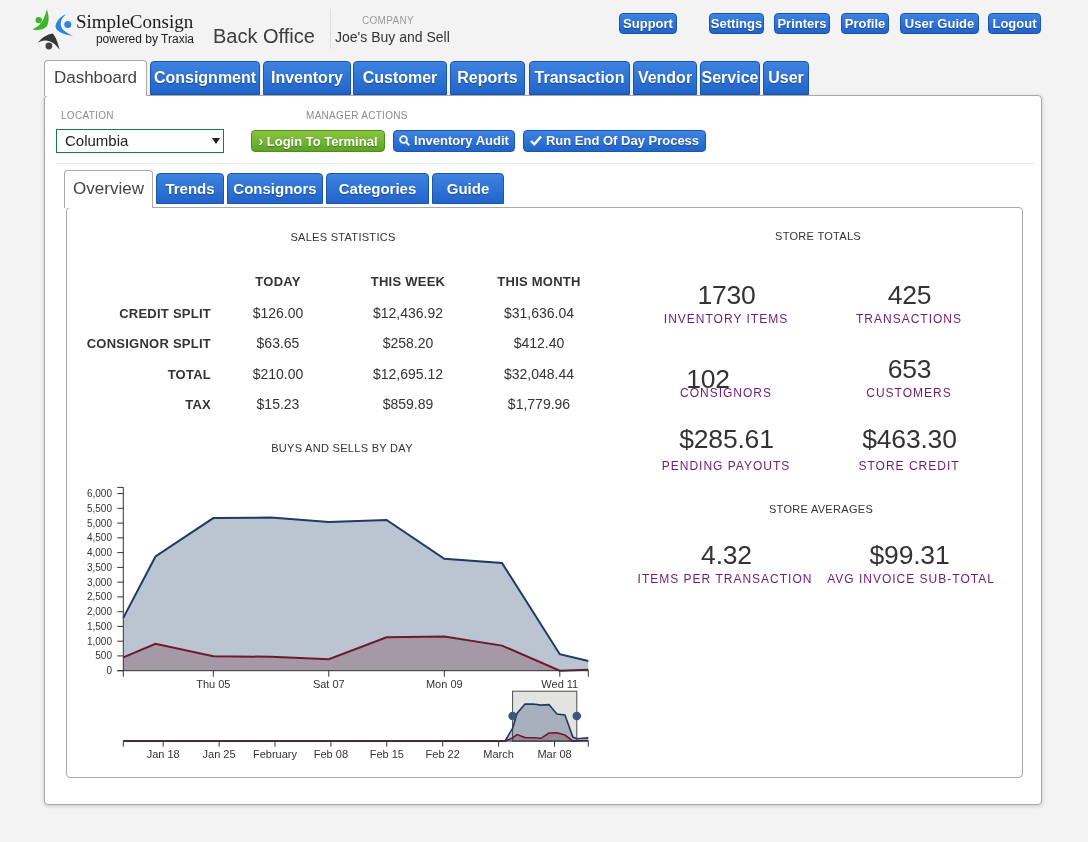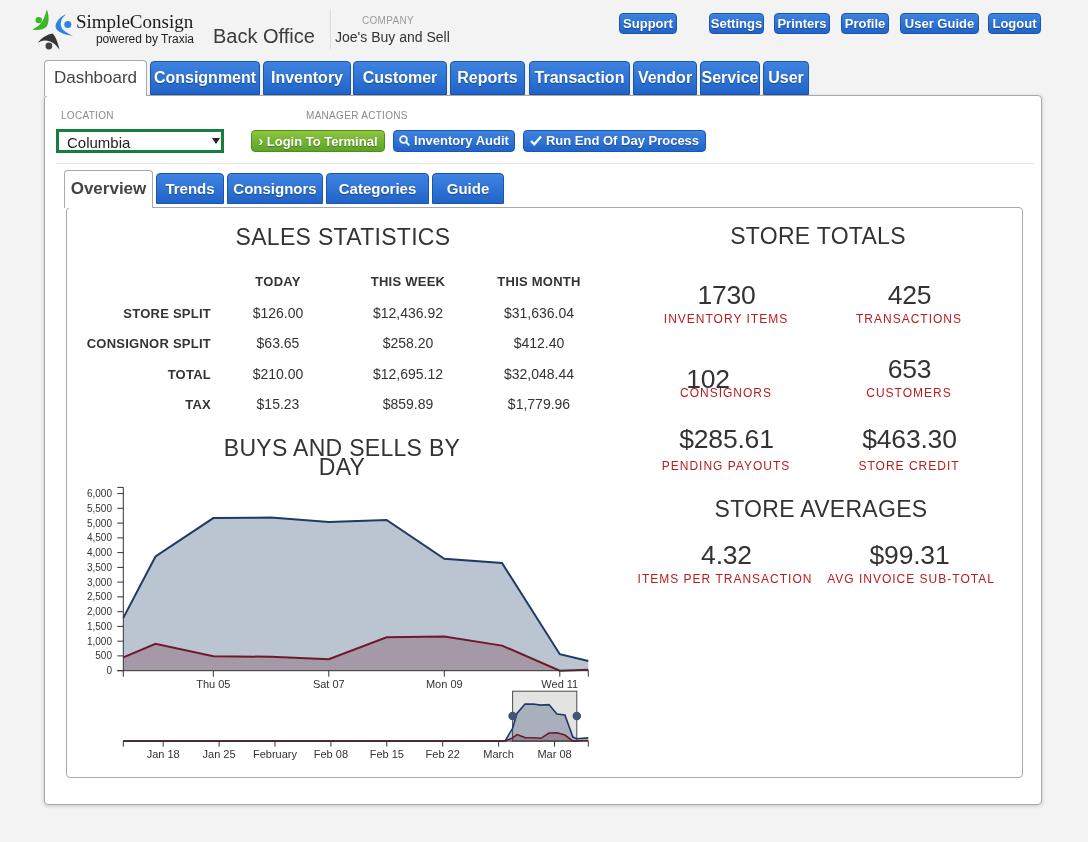--- a/index.html
+++ b/index.html
@@ -21,47 +21,47 @@
 .tab{position:absolute;top:61px;height:34px;line-height:32px;text-align:center;
  background:linear-gradient(180deg,#3e83e0 0%,#2164ca 100%);
  border:1px solid #1d55ab;border-radius:4px 4px 0 0;color:#fff;font-size:16px;font-weight:bold;
  text-shadow:0 1px 1px rgba(0,0,0,.35);}
 .tab.active{top:60px;height:36px;line-height:34px;background:#fff;border:1px solid #a9a9a9;border-bottom:none;color:#444;
  font-size:17px;font-weight:normal;text-shadow:none;z-index:5;}
 
 #panel{left:44px;top:95px;width:998px;height:710px;background:#fff;border:1px solid #a9a9a9;
  border-radius:4px;box-shadow:0 1px 4px rgba(0,0,0,.18);}
 .smalllbl{position:absolute;font-size:10px;color:#8a8a8a;letter-spacing:.3px;}
-#select{left:56px;top:129px;width:168px;height:24px;border:3px solid #15803d;background:#fff;
+#select{left:56px;top:129px;width:168px;height:24px;border:1px solid #15803d;background:#fff;
  font-size:15px;color:#222;line-height:22px;padding-left:8px;}
 #selarrow{left:212px;top:138px;width:0;height:0;border-left:4.5px solid transparent;
  border-right:4.5px solid transparent;border-top:6.5px solid #222;}
 .abtn{position:absolute;top:130px;height:22px;line-height:20px;text-align:center;
  background:linear-gradient(180deg,#3e83e0 0%,#2164ca 100%);
  border:1px solid #1d55ab;border-radius:4px;color:#fff;font-size:13px;font-weight:bold;
  text-shadow:0 1px 1px rgba(0,0,0,.35);white-space:nowrap;}
 .abtn.green{background:linear-gradient(180deg,#8cc63e 0%,#5ca426 100%);border-color:#4f8c1d;}
 .abtn svg{vertical-align:-1px;margin-right:4px;}
 #hr1{left:56px;top:163px;width:978px;height:1px;background:#e8e8e8;}
 
 .stab{position:absolute;top:173px;height:31px;line-height:29px;text-align:center;
  background:linear-gradient(180deg,#3e83e0 0%,#2164ca 100%);
  border:1px solid #1d55ab;border-radius:4px 4px 0 0;color:#fff;font-size:15px;font-weight:bold;
  text-shadow:0 1px 1px rgba(0,0,0,.35);}
 .stab.active{top:170px;height:38px;line-height:36px;background:#fff;border:1px solid #a9a9a9;border-bottom:none;color:#444;
- font-size:17px;font-weight:bold;text-shadow:none;z-index:5;}
+ font-size:17px;font-weight:normal;text-shadow:none;z-index:5;}
 
 #inner{left:66px;top:207px;width:957px;height:571px;background:#fff;border:1px solid #a9a9a9;
  border-radius:4px;}
-.h2{position:absolute;font-size:23px;line-height:19px;color:#333;letter-spacing:.3px;text-align:center;}
+.h2{position:absolute;font-size:11px;line-height:19px;color:#333;letter-spacing:.3px;text-align:center;}
 .cell{position:absolute;font-size:14px;line-height:15px;color:#333;text-align:center;width:150px;}
 .hcell{position:absolute;font-size:13px;line-height:15px;color:#333;font-weight:bold;letter-spacing:.25px;text-align:center;width:150px;}
 .rowlbl{position:absolute;font-size:13px;line-height:15px;color:#333;font-weight:bold;letter-spacing:.25px;text-align:right;width:160px;}
 .bignum{position:absolute;font-size:26.5px;line-height:26px;color:#333;letter-spacing:-0.2px;text-align:center;width:220px;}
-.numlbl{position:absolute;font-size:12px;line-height:14px;color:#b91c1c;letter-spacing:1px;text-align:center;width:260px;}
+.numlbl{position:absolute;font-size:12px;line-height:14px;color:#701a75;letter-spacing:1px;text-align:center;width:260px;}
 </style>
 </head>
 <body>
 <div id="page">
 
   <svg class="abs" style="left:28px;top:4px" width="200" height="52" viewBox="0 0 200 52">
     <g>
       <path d="M18.8,5.6 C17,12 15.5,16.5 11.5,20.8 C9.5,23 6,24.2 4.6,25.6 C9.5,26.8 15.5,26 18.7,22.6 C21.5,18.5 21,10.5 18.8,5.6 Z" fill="#3db529"></path>
       <circle cx="10.7" cy="16.1" r="3.2" fill="#3db529"></circle>
       <path d="M38.6,9.9 C32,12.5 28,17 27.5,22.5 C28,27 34,30.5 45.1,31.8 C38,29 33.5,25.5 32.8,21 C32.3,16.5 34.8,12.5 38.6,9.9 Z" fill="#2e83e0"></path>
@@ -113,21 +113,21 @@
   <div class="stab" style="left:227px;width:96px;">Consignors</div>
   <div class="stab" style="left:326px;width:103px;">Categories</div>
   <div class="stab" style="left:432px;width:72px;">Guide</div>
 
   <div class="abs" id="inner"></div>
 
   <div class="h2" style="left:218px;top:228px;width:250px;">SALES STATISTICS</div>
   <div class="hcell" style="left:203px;top:274px;">TODAY</div>
   <div class="hcell" style="left:333px;top:274px;">THIS WEEK</div>
   <div class="hcell" style="left:464px;top:274px;">THIS MONTH</div>
-  <div class="rowlbl" style="left:51px;top:306px;">STORE SPLIT</div>
+  <div class="rowlbl" style="left:51px;top:306px;">CREDIT SPLIT</div>
   <div class="cell" style="left:203px;top:306px;">$126.00</div>
   <div class="cell" style="left:333px;top:306px;">$12,436.92</div>
   <div class="cell" style="left:464px;top:306px;">$31,636.04</div>
   <div class="rowlbl" style="left:51px;top:336px;">CONSIGNOR SPLIT</div>
   <div class="cell" style="left:203px;top:336px;">$63.65</div>
   <div class="cell" style="left:333px;top:336px;">$258.20</div>
   <div class="cell" style="left:464px;top:336px;">$412.40</div>
   <div class="rowlbl" style="left:51px;top:367px;">TOTAL</div>
   <div class="cell" style="left:203px;top:367px;">$210.00</div>
   <div class="cell" style="left:333px;top:367px;">$12,695.12</div>

